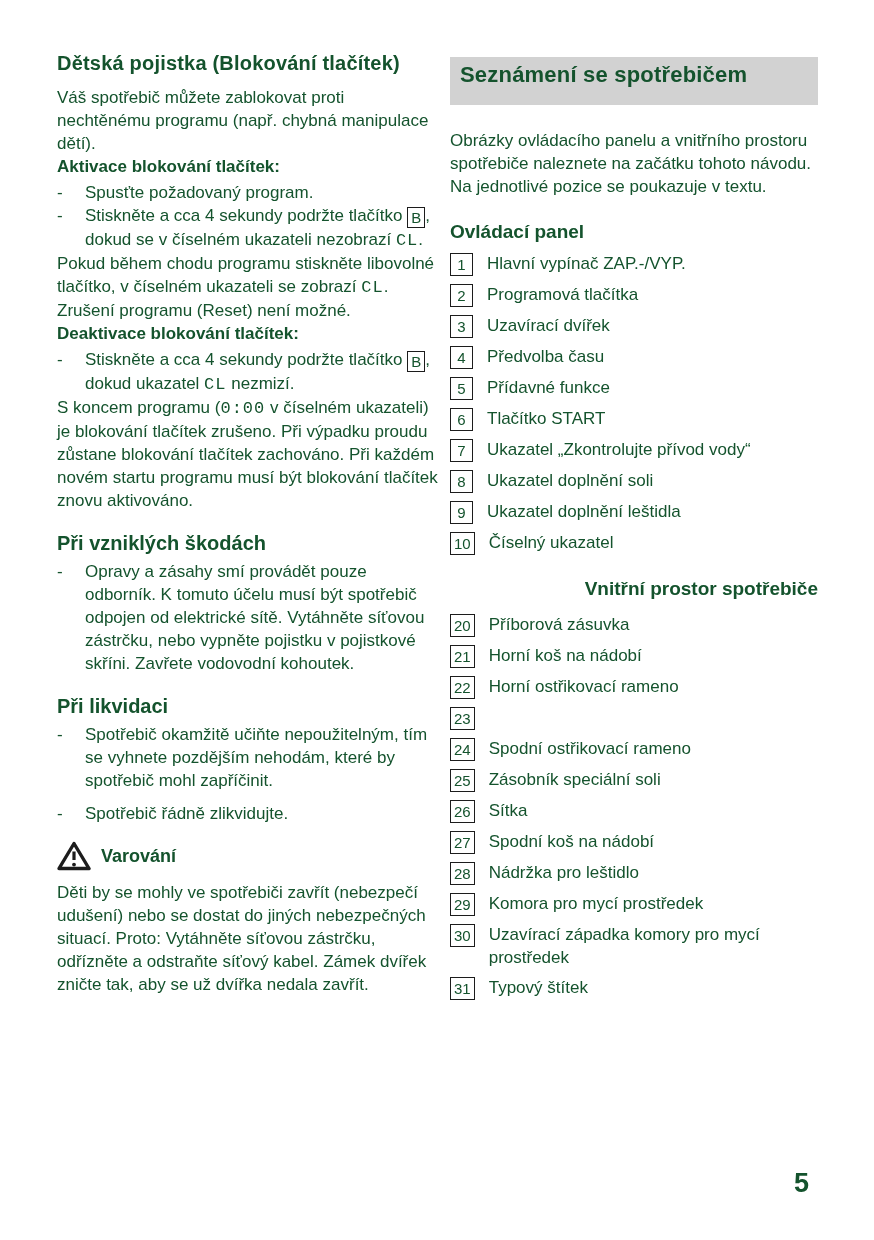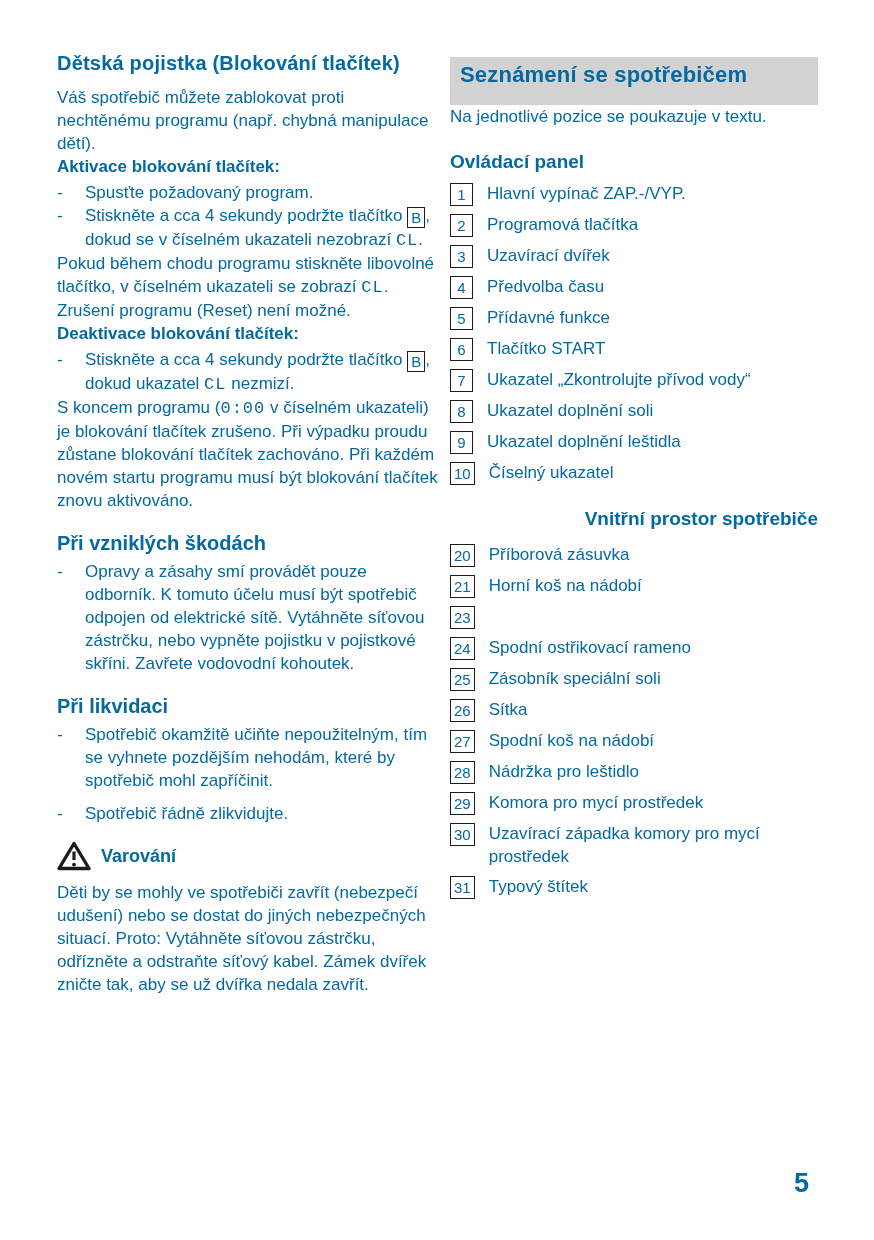--- a/index.html
+++ b/index.html
@@ -1,19 +1,19 @@
 <!DOCTYPE html>
 <html><head>
 <meta charset="utf-8">
 <style>
   html,body { margin:0; padding:0; background:#ffffff; }
   .page {
     position:relative; width:866px; height:1240px; background:#ffffff;
     font-family:"Liberation Sans", sans-serif; font-size:17px; line-height:23px;
-    color:#0369a1; overflow:hidden;
+    color:#14532d; overflow:hidden;
   }
   .col-left  { position:absolute; left:57px;  top:50px; width:385px; }
   .col-right { position:absolute; left:450px; top:57px; width:368px; }
 
   .doc-title { font-size:20px; font-weight:bold; line-height:27px; margin:0 0 9px; letter-spacing:.2px; }
   .subhead   { font-weight:bold; margin:0 0 3px; }
   .h2        { font-size:20px; font-weight:bold; line-height:26px; margin:18px 0 4px; }
   p          { margin:0; }
   .bullet       { display:flex; margin:0; }
   .bullet .dash { flex:none; width:28px; }
@@ -110,20 +110,21 @@
     </div>
 
     <p>Děti by se mohly ve spotřebiči zavřít (nebezpečí udušení) nebo se dostat do jiných nebezpečných situací. Proto: Vytáhněte síťovou zástrčku, odřízněte a odstraňte síťový kabel. Zámek dvířek zničte tak, aby se už dvířka nedala zavřít.</p>
 
   </div>
 
   <div class="col-right">
 
     <div class="section-bar">Seznámení se spotřebičem</div>
 
+    <p class="r-intro">Obrázky ovládacího panelu a vnitřního prostoru spotřebiče naleznete na začátku tohoto návodu.</p>
     <p>Na jednotlivé pozice se poukazuje v textu.</p>
 
     <div class="r-h2">Ovládací panel</div>
 
     <div class="rows">
       <div class="row">
         <span class="numbox">1</span>
         <span class="rlabel">Hlavní vypínač ZAP.-/VYP.</span>
       </div>
       <div class="row">
@@ -169,20 +170,24 @@
     <div class="rows">
       <div class="row">
         <span class="numbox">20</span>
         <span class="rlabel">Příborová zásuvka</span>
       </div>
       <div class="row">
         <span class="numbox">21</span>
         <span class="rlabel">Horní koš na nádobí</span>
       </div>
       <div class="row">
+        <span class="numbox">22</span>
+        <span class="rlabel">Horní ostřikovací rameno</span>
+      </div>
+      <div class="row">
         <span class="numbox">23</span>
       </div>
       <div class="row">
         <span class="numbox">24</span>
         <span class="rlabel">Spodní ostřikovací rameno</span>
       </div>
       <div class="row">
         <span class="numbox">25</span>
         <span class="rlabel">Zásobník speciální soli</span>
       </div>

